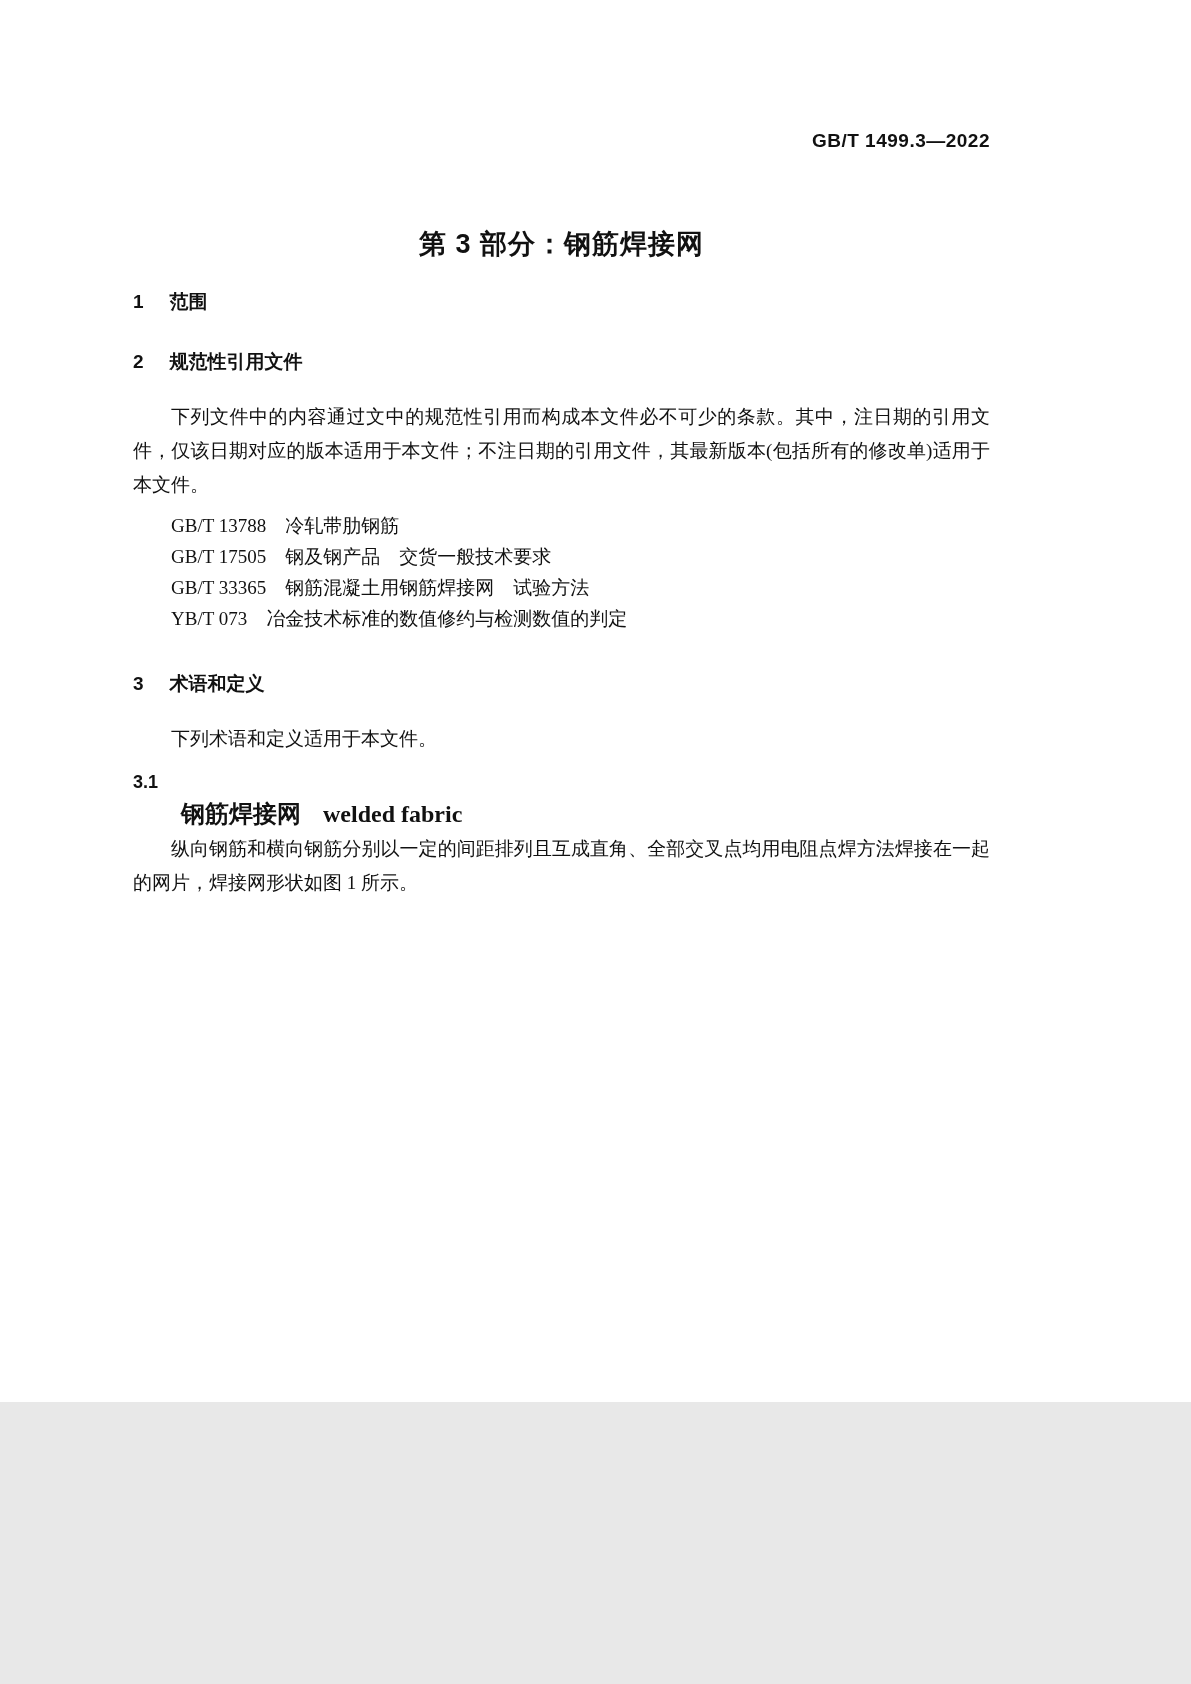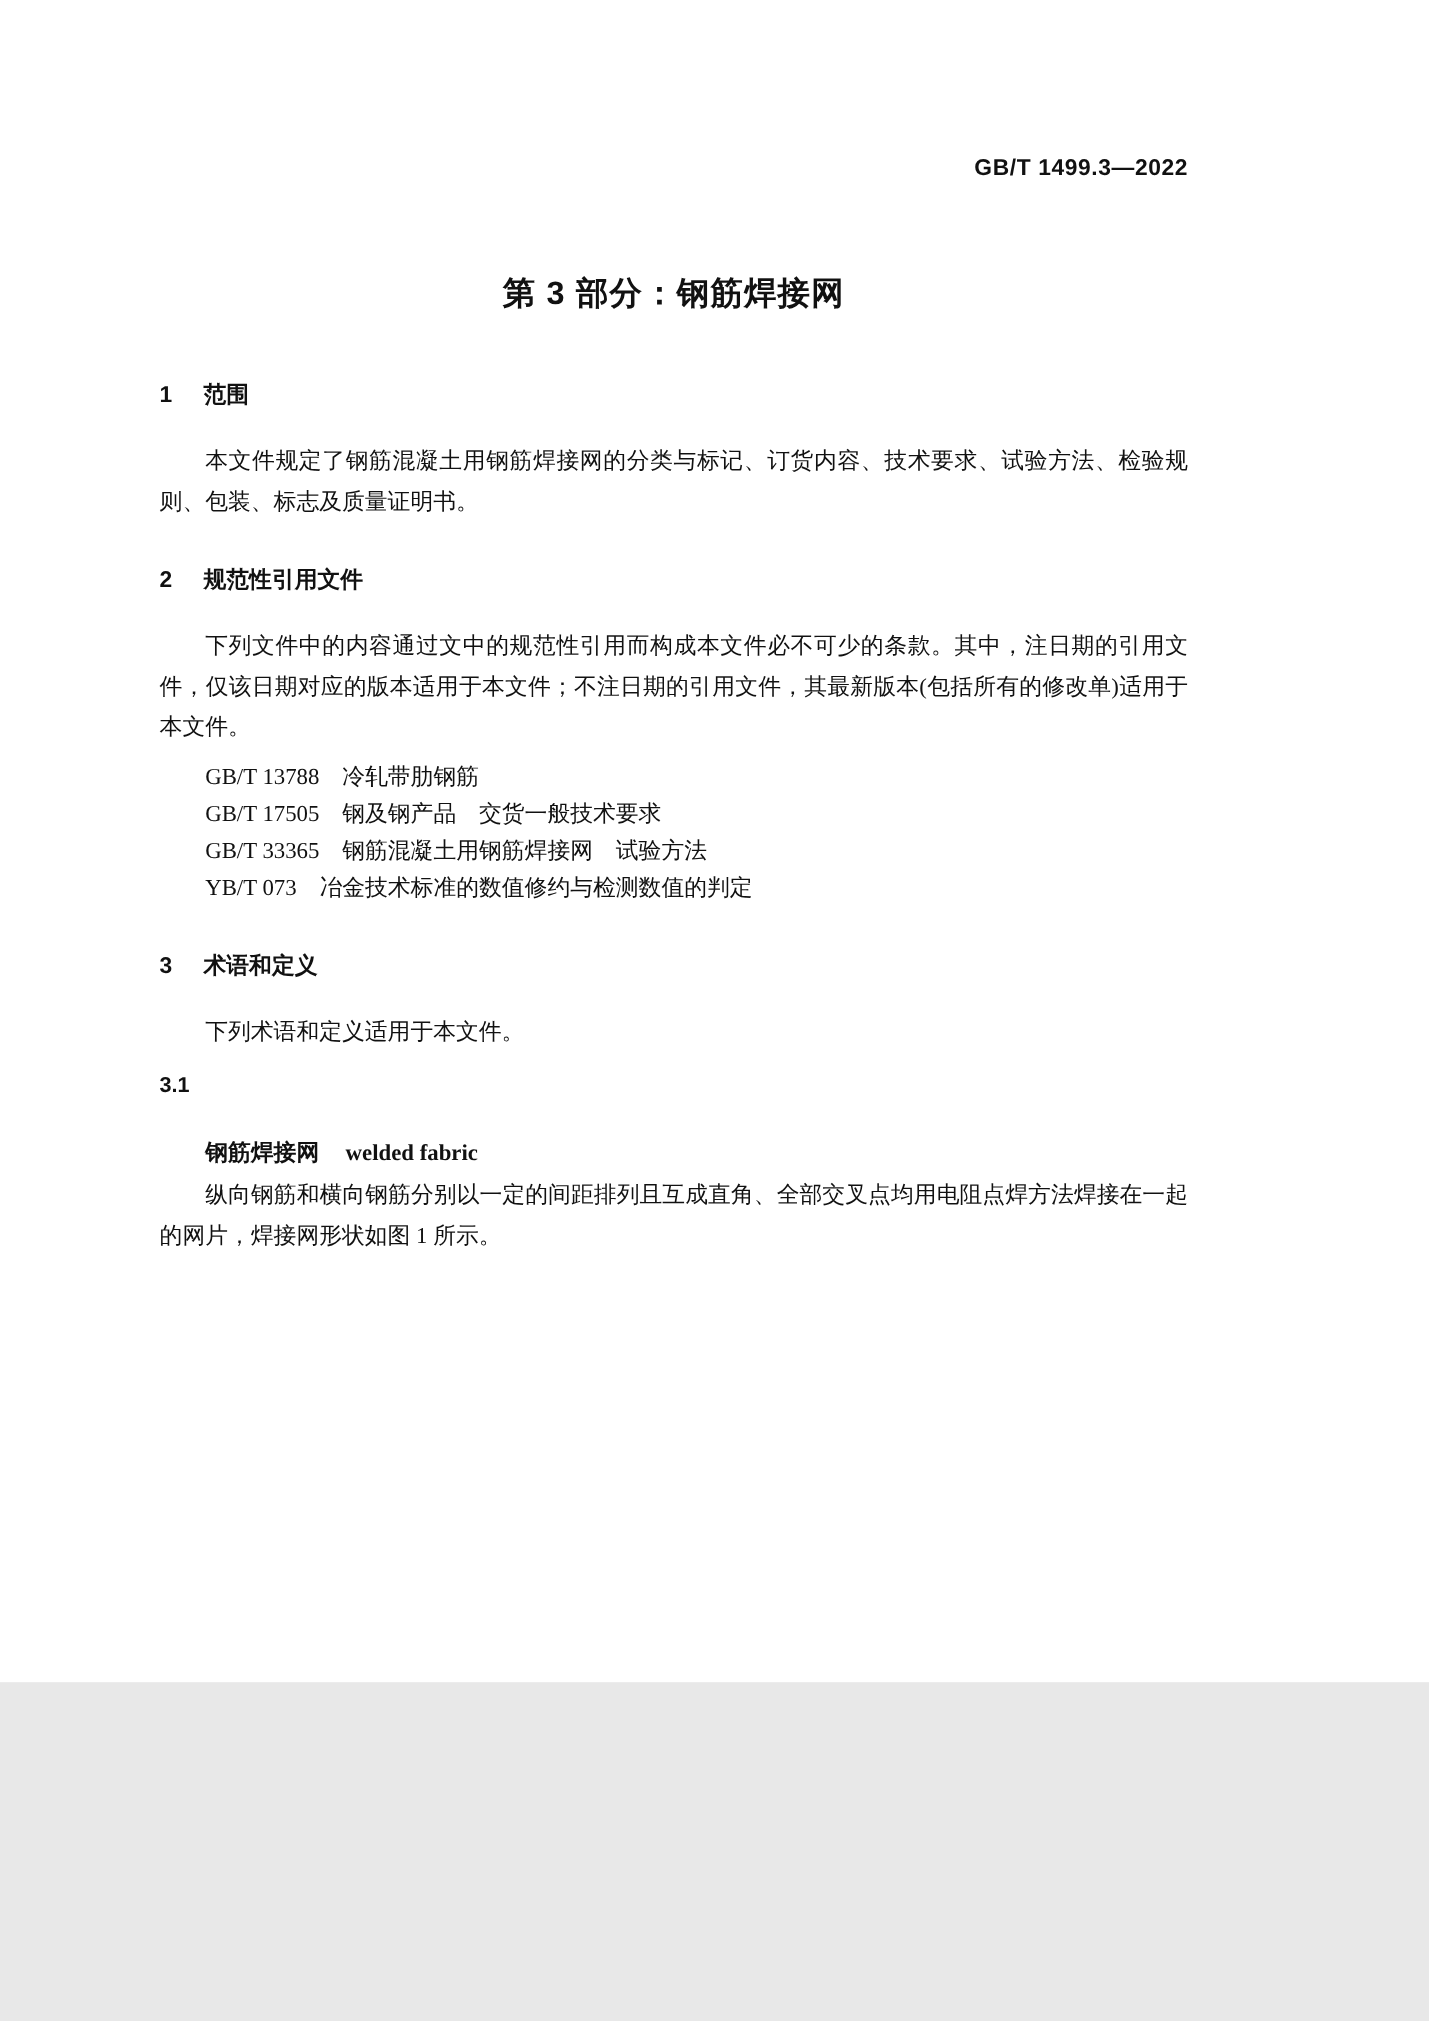--- a/index.html
+++ b/index.html
@@ -39,21 +39,21 @@
     line-height: 44px;
   }
   .title .title-line { display: block; letter-spacing: 1px; }
   .sec-heading {
     font-family: "Liberation Sans", "DejaVu Sans", sans-serif;
     font-weight: bold;
     font-size: 19px;
     line-height: 24px;
   }
   .sec-heading .sec-num { display: inline-block; margin-right: 26px; }
-  .sh-1 { margin-top: 52px; }
+  .sh-1 { margin-top: 24px; }
   .sh-2 { margin-top: 36px; }
   .sh-3 { margin-top: 38px; }
   .para {
     font-size: 19px;
     line-height: 34px;
     text-align: justify;
     text-indent: 2em;
   }
   .para.first-after-heading { margin-top: 26px; }
   .ref-list {
@@ -65,23 +65,22 @@
   .ref-list li { padding-left: 2em; }
   .term-number {
     margin-top: 10px;
     font-family: "Liberation Sans", "DejaVu Sans", sans-serif;
     font-weight: bold;
     font-size: 18px;
     line-height: 32px;
   }
   .term-line {
     padding-left: 2em;
-    font-size: 19px;
+    font-size: 24px;
     line-height: 32px;
-    margin-top: 26px;
   }
   .term-cn {
     font-family: "Liberation Sans", "DejaVu Sans", sans-serif;
     font-weight: bold;
   }
   .term-en {
     font-family: "Liberation Serif", "DejaVu Serif", serif;
     font-weight: bold;
     margin-left: 22px;
   }
@@ -102,21 +101,20 @@
     <div class="doc-number">GB/T 1499.3—2022</div>
 
     <h1 class="title">
       <span class="title-line">第 3 部分：钢筋焊接网</span>
     </h1>
 
     <h2 class="sec-heading sh-1">
       <span class="sec-num">1</span><span>范围</span>
     </h2>
 
-    <p class="para first-after-heading">本文件规定了钢筋混凝土用钢筋焊接网的分类与标记、订货内容、技术要求、试验方法、检验规则、包装、标志及质量证明书。</p>
 
 
     <h2 class="sec-heading sh-2">
       <span class="sec-num">2</span><span>规范性引用文件</span>
     </h2>
 
     <p class="para first-after-heading">下列文件中的内容通过文中的规范性引用而构成本文件必不可少的条款。其中，注日期的引用文件，仅该日期对应的版本适用于本文件；不注日期的引用文件，其最新版本(包括所有的修改单)适用于本文件。</p>
 
     <ul class="ref-list">
       <li>GB/T 13788　冷轧带肋钢筋</li>

